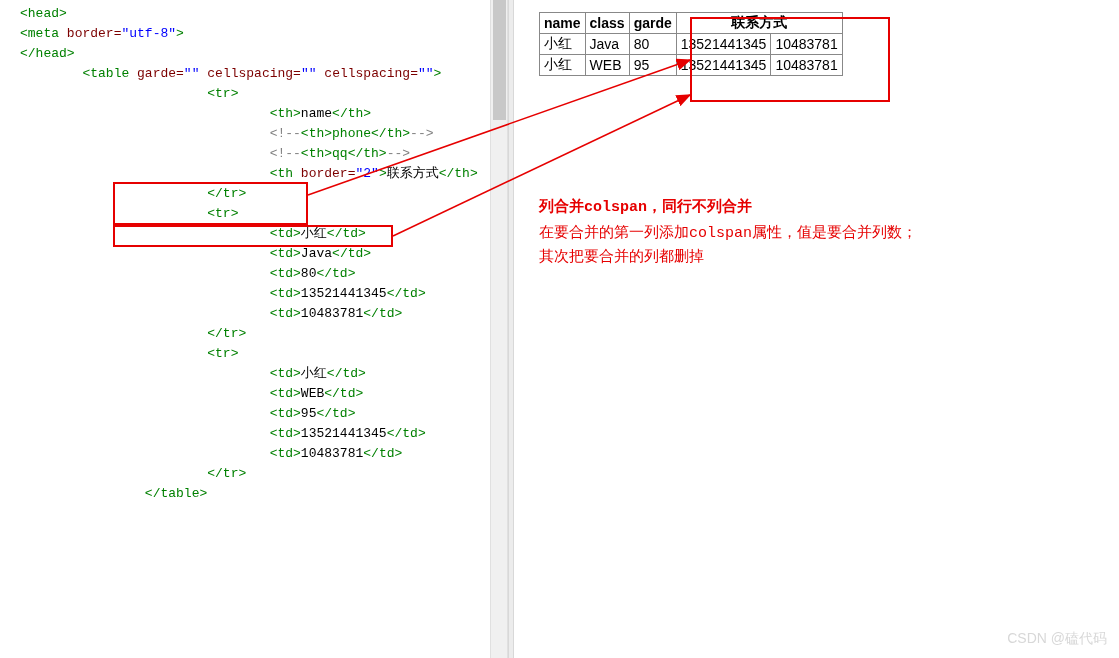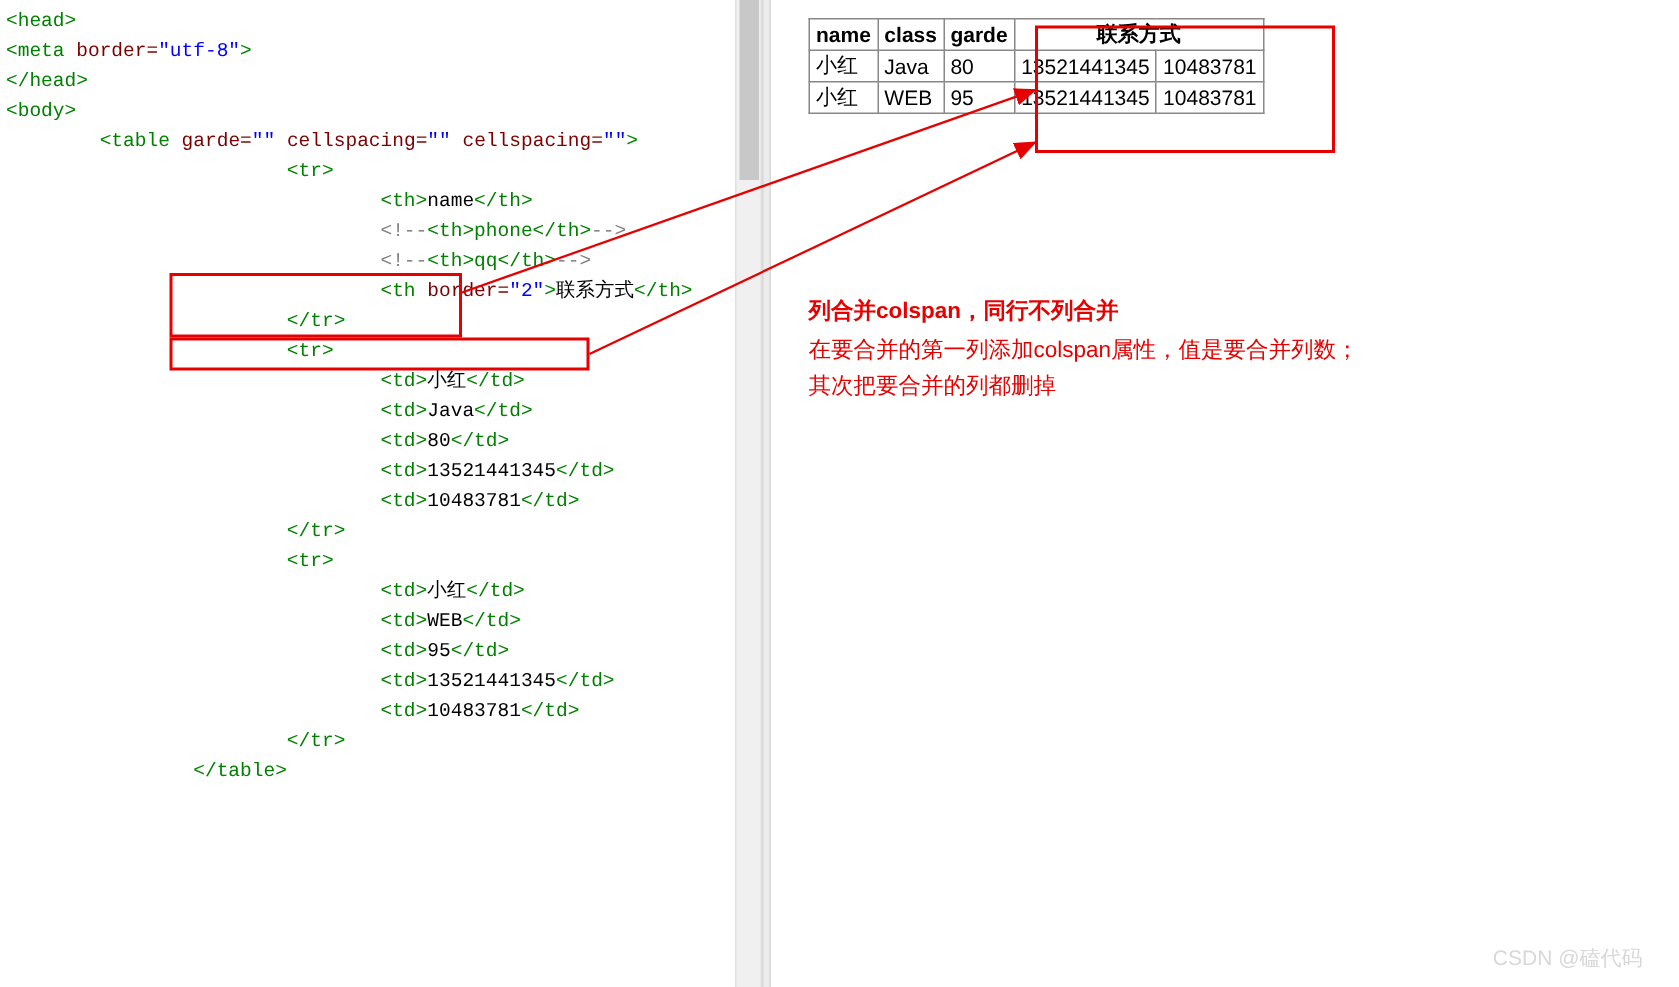--- a/index.html
+++ b/index.html
@@ -11,21 +11,21 @@
     width: 1119px;
     height: 658px;
     position: relative;
     overflow: hidden;
   }
   .left-pane {
     position: absolute;
     left: 0; top: 0;
     width: 490px;
     height: 658px;
-    padding: 4px 4px;
+    padding: 4px 20px;
   }
   .scrollbar {
     position: absolute;
     left: 490px; top: 0;
     width: 18px; height: 658px;
     background: #f0f0f0;
     border-left: 1px solid #e0e0e0;
     border-right: 1px solid #e0e0e0;
   }
   .scrollbar-thumb {
@@ -91,47 +91,47 @@
   }
   table.preview th { font-weight: bold; text-align: left; }
   table.preview th.center { text-align: center; }
 
   .annot {
     color: #e60000;
     font-weight: bold;
     font-size: 15px;
     line-height: 24px;
     margin-top: 120px;
+    font-family: Liberation Mono, monospace;
   }
   .annot .row2 { font-weight: normal; margin-top: 2px; }
 
   svg.overlay {
     position: absolute;
     left: 0; top: 0;
     width: 1119px; height: 658px;
     pointer-events: none;
   }
 
   .watermark {
     position: absolute;
-    right: 24px;
+    right: 12px;
     bottom: 10px;
     color: #d8d8d8;
     font-size: 14px;
   }
 </style>
 </head>
 <body>
 
 <div class="left-pane" id="code-container">
     <div class="code-line"><span class="t-tag">&lt;head&gt;</span></div>
     <div class="code-line"><span class="t-tag">&lt;meta</span> <span class="t-attr">border=</span><span class="t-str">"utf-8"</span><span class="t-tag">&gt;</span></div>
     <div class="code-line"><span class="t-tag">&lt;/head&gt;</span></div>
     <div class="code-line"></div>
-    <div class="code-line"><span class="t-tag">&lt;body&gt;</span></div>
     <div class="code-line">        <span class="t-tag">&lt;table</span> <span class="t-attr">garde=</span><span class="t-str">""</span> <span class="t-attr">cellspacing=</span><span class="t-str">""</span> <span class="t-attr">cellspacing=</span><span class="t-str">""</span><span class="t-tag">&gt;</span></div>
     <div class="code-line">                        <span class="t-tag">&lt;tr&gt;</span></div>
     <div class="code-line">                                <span class="t-tag">&lt;th&gt;</span><span class="t-text">name</span><span class="t-tag">&lt;/th&gt;</span></div>
     <div class="code-line">                                <span class="t-cmt">&lt;!--</span><span class="t-tag">&lt;th&gt;phone&lt;/th&gt;</span><span class="t-cmt">--&gt;</span></div>
     <div class="code-line">                                <span class="t-cmt">&lt;!--</span><span class="t-tag">&lt;th&gt;qq&lt;/th&gt;</span><span class="t-cmt">--&gt;</span></div>
     <div class="code-line">                                <span class="t-tag">&lt;th</span> <span class="t-attr">border=</span><span class="t-str">"2"</span><span class="t-tag">&gt;</span><span class="t-text">联系方式</span><span class="t-tag">&lt;/th&gt;</span></div>
     <div class="code-line">                        <span class="t-tag">&lt;/tr&gt;</span></div>
     <div class="code-line">                        <span class="t-tag">&lt;tr&gt;</span></div>
     <div class="code-line">                                <span class="t-tag">&lt;td&gt;</span><span class="t-text">小红</span><span class="t-tag">&lt;/td&gt;</span></div>
     <div class="code-line">                                <span class="t-tag">&lt;td&gt;</span><span class="t-text">Java</span><span class="t-tag">&lt;/td&gt;</span></div>

